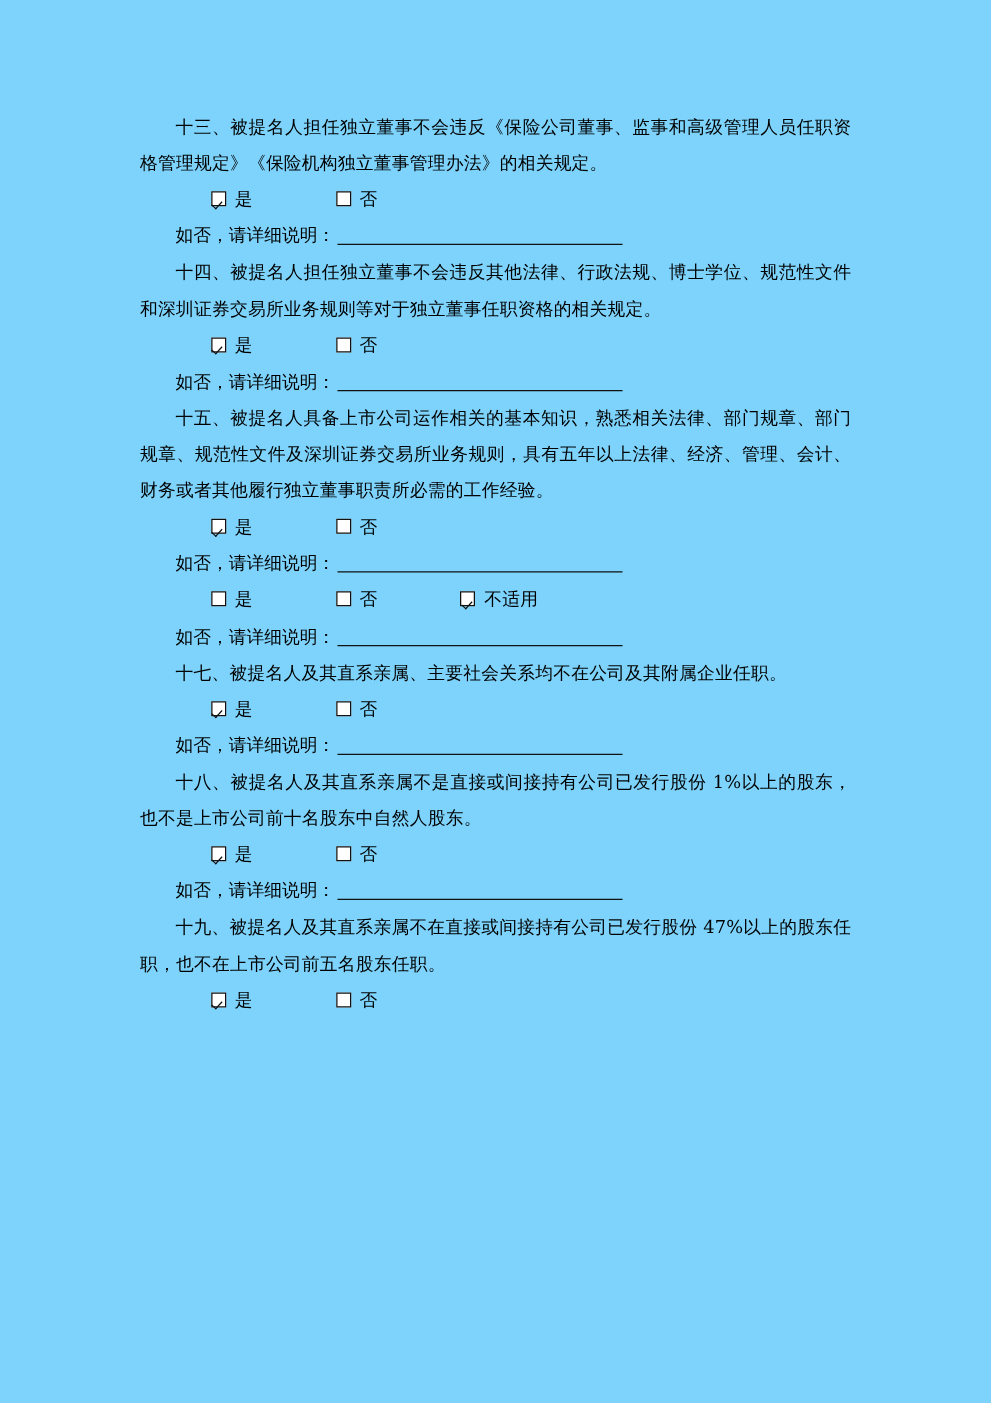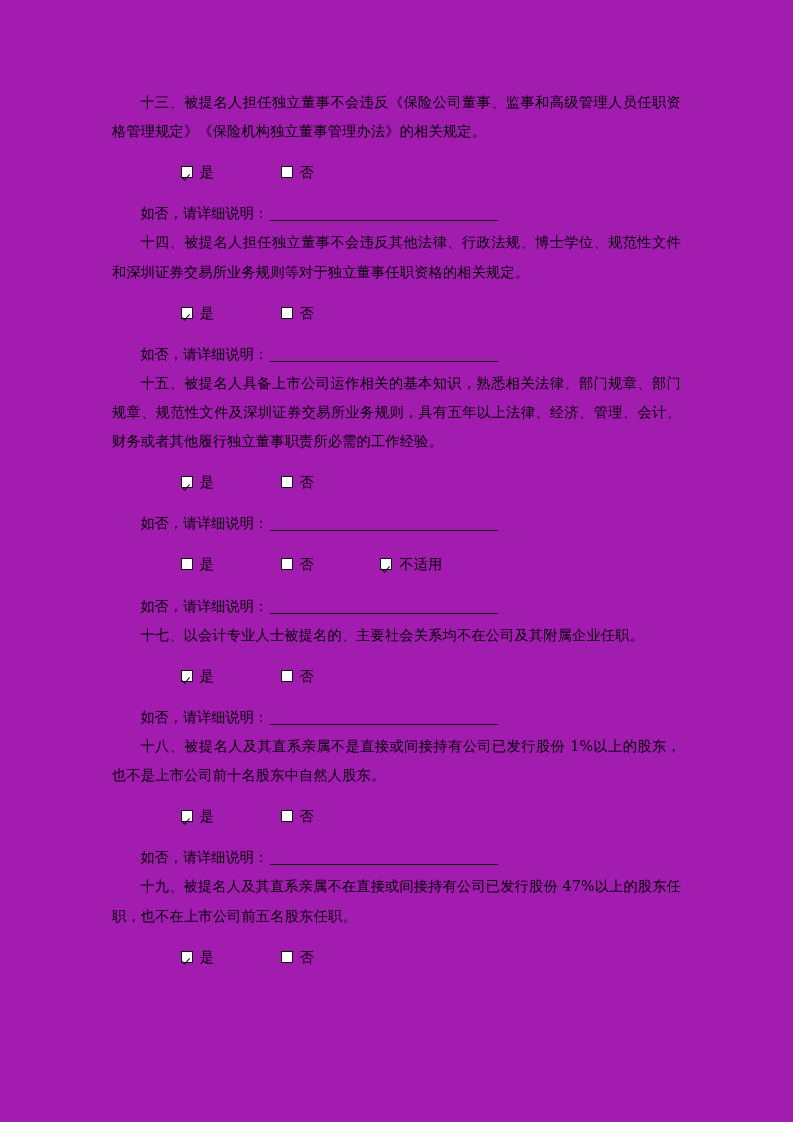--- a/index.html
+++ b/index.html
@@ -12,36 +12,36 @@
     height: 1122px;
     font-family: "DejaVu Serif", "Liberation Serif", serif;
     color: #000000;
   }
   .page {
     position: relative;
     width: 793px;
     height: 1122px;
     box-sizing: border-box;
     padding: 88px 112px 60px 112px;
-    background: #a21caf;
+    background: #7dd3fc;
   }
   .doc-body {
     font-size: 14.2px;
     line-height: 2.05;
     text-align: justify;
     text-justify: inter-ideograph;
   }
   .para {
     margin: 0;
     text-indent: 2em;
     letter-spacing: 0.2px;
   }
   .answer-row {
     display: block;
-    margin: 12px;
+    margin: 0;
     text-indent: 2em;
     white-space: nowrap;
     font-family: Liberation Serif, serif;
   }
   .opt {
     display: inline-block;
     margin-right: 38px;
     white-space: nowrap;
   }
   .opt:last-child {
@@ -94,21 +94,21 @@
       <div class="answer-row"><span class="opt"><span class="box checked"></span><span class="opt-label">是</span></span><span class="opt"><span class="box"></span><span class="opt-label">否</span></span></div>
       <div class="explain-row"><span>如否，请详细说明：</span><span class="blank-line"></span></div>
       <p class="para">十四、被提名人担任独立董事不会违反其他法律、行政法规、博士学位、规范性文件和深圳证券交易所业务规则等对于独立董事任职资格的相关规定。</p>
       <div class="answer-row"><span class="opt"><span class="box checked"></span><span class="opt-label">是</span></span><span class="opt"><span class="box"></span><span class="opt-label">否</span></span></div>
       <div class="explain-row"><span>如否，请详细说明：</span><span class="blank-line"></span></div>
       <p class="para">十五、被提名人具备上市公司运作相关的基本知识，熟悉相关法律、部门规章、部门规章、规范性文件及深圳证券交易所业务规则，具有五年以上法律、经济、管理、会计、财务或者其他履行独立董事职责所必需的工作经验。</p>
       <div class="answer-row"><span class="opt"><span class="box checked"></span><span class="opt-label">是</span></span><span class="opt"><span class="box"></span><span class="opt-label">否</span></span></div>
       <div class="explain-row"><span>如否，请详细说明：</span><span class="blank-line"></span></div>
       <div class="answer-row"><span class="opt"><span class="box"></span><span class="opt-label">是</span></span><span class="opt"><span class="box"></span><span class="opt-label">否</span></span><span class="opt"><span class="box checked"></span><span class="opt-label">不适用</span></span></div>
       <div class="explain-row"><span>如否，请详细说明：</span><span class="blank-line"></span></div>
-      <p class="para">十七、以会计专业人士被提名的、主要社会关系均不在公司及其附属企业任职。</p>
+      <p class="para">十七、被提名人及其直系亲属、主要社会关系均不在公司及其附属企业任职。</p>
       <div class="answer-row"><span class="opt"><span class="box checked"></span><span class="opt-label">是</span></span><span class="opt"><span class="box"></span><span class="opt-label">否</span></span></div>
       <div class="explain-row"><span>如否，请详细说明：</span><span class="blank-line"></span></div>
       <p class="para">十八、被提名人及其直系亲属不是直接或间接持有公司已发行股份 1%以上的股东，也不是上市公司前十名股东中自然人股东。</p>
       <div class="answer-row"><span class="opt"><span class="box checked"></span><span class="opt-label">是</span></span><span class="opt"><span class="box"></span><span class="opt-label">否</span></span></div>
       <div class="explain-row"><span>如否，请详细说明：</span><span class="blank-line"></span></div>
       <p class="para">十九、被提名人及其直系亲属不在直接或间接持有公司已发行股份 47%以上的股东任职，也不在上市公司前五名股东任职。</p>
       <div class="answer-row"><span class="opt"><span class="box checked"></span><span class="opt-label">是</span></span><span class="opt"><span class="box"></span><span class="opt-label">否</span></span></div>
     </div>
 </div>
 

